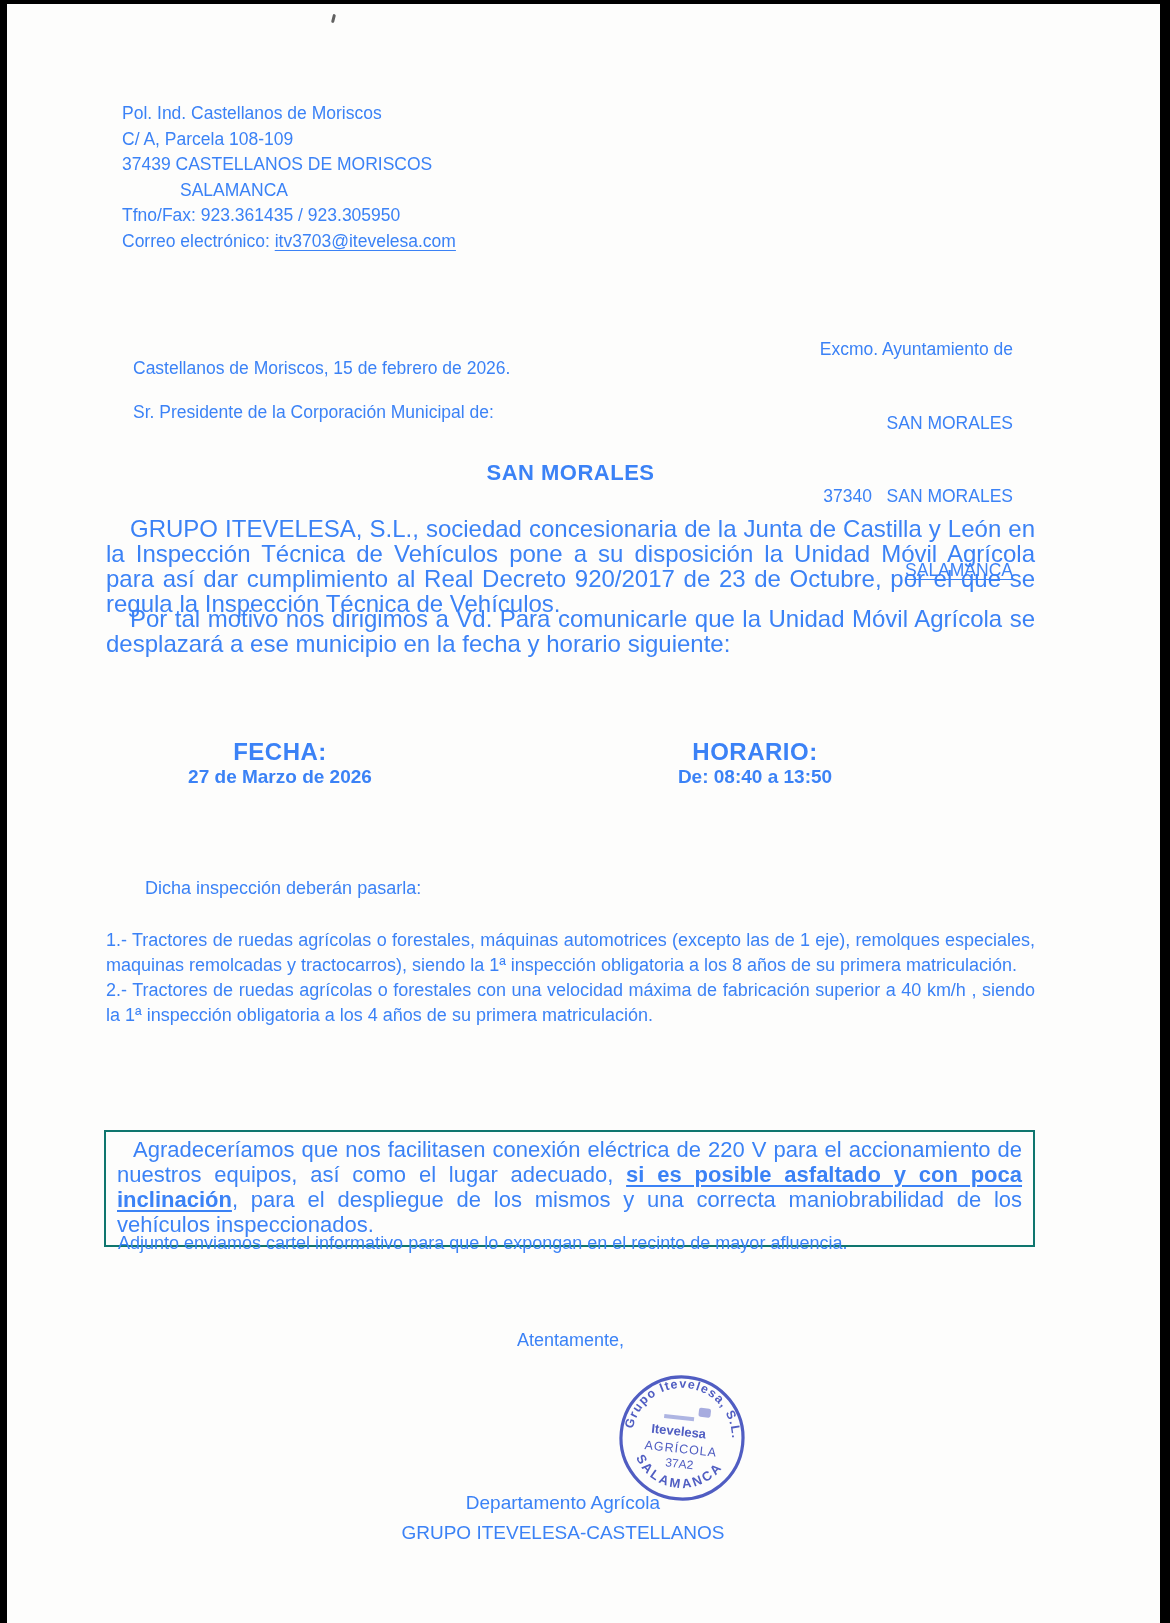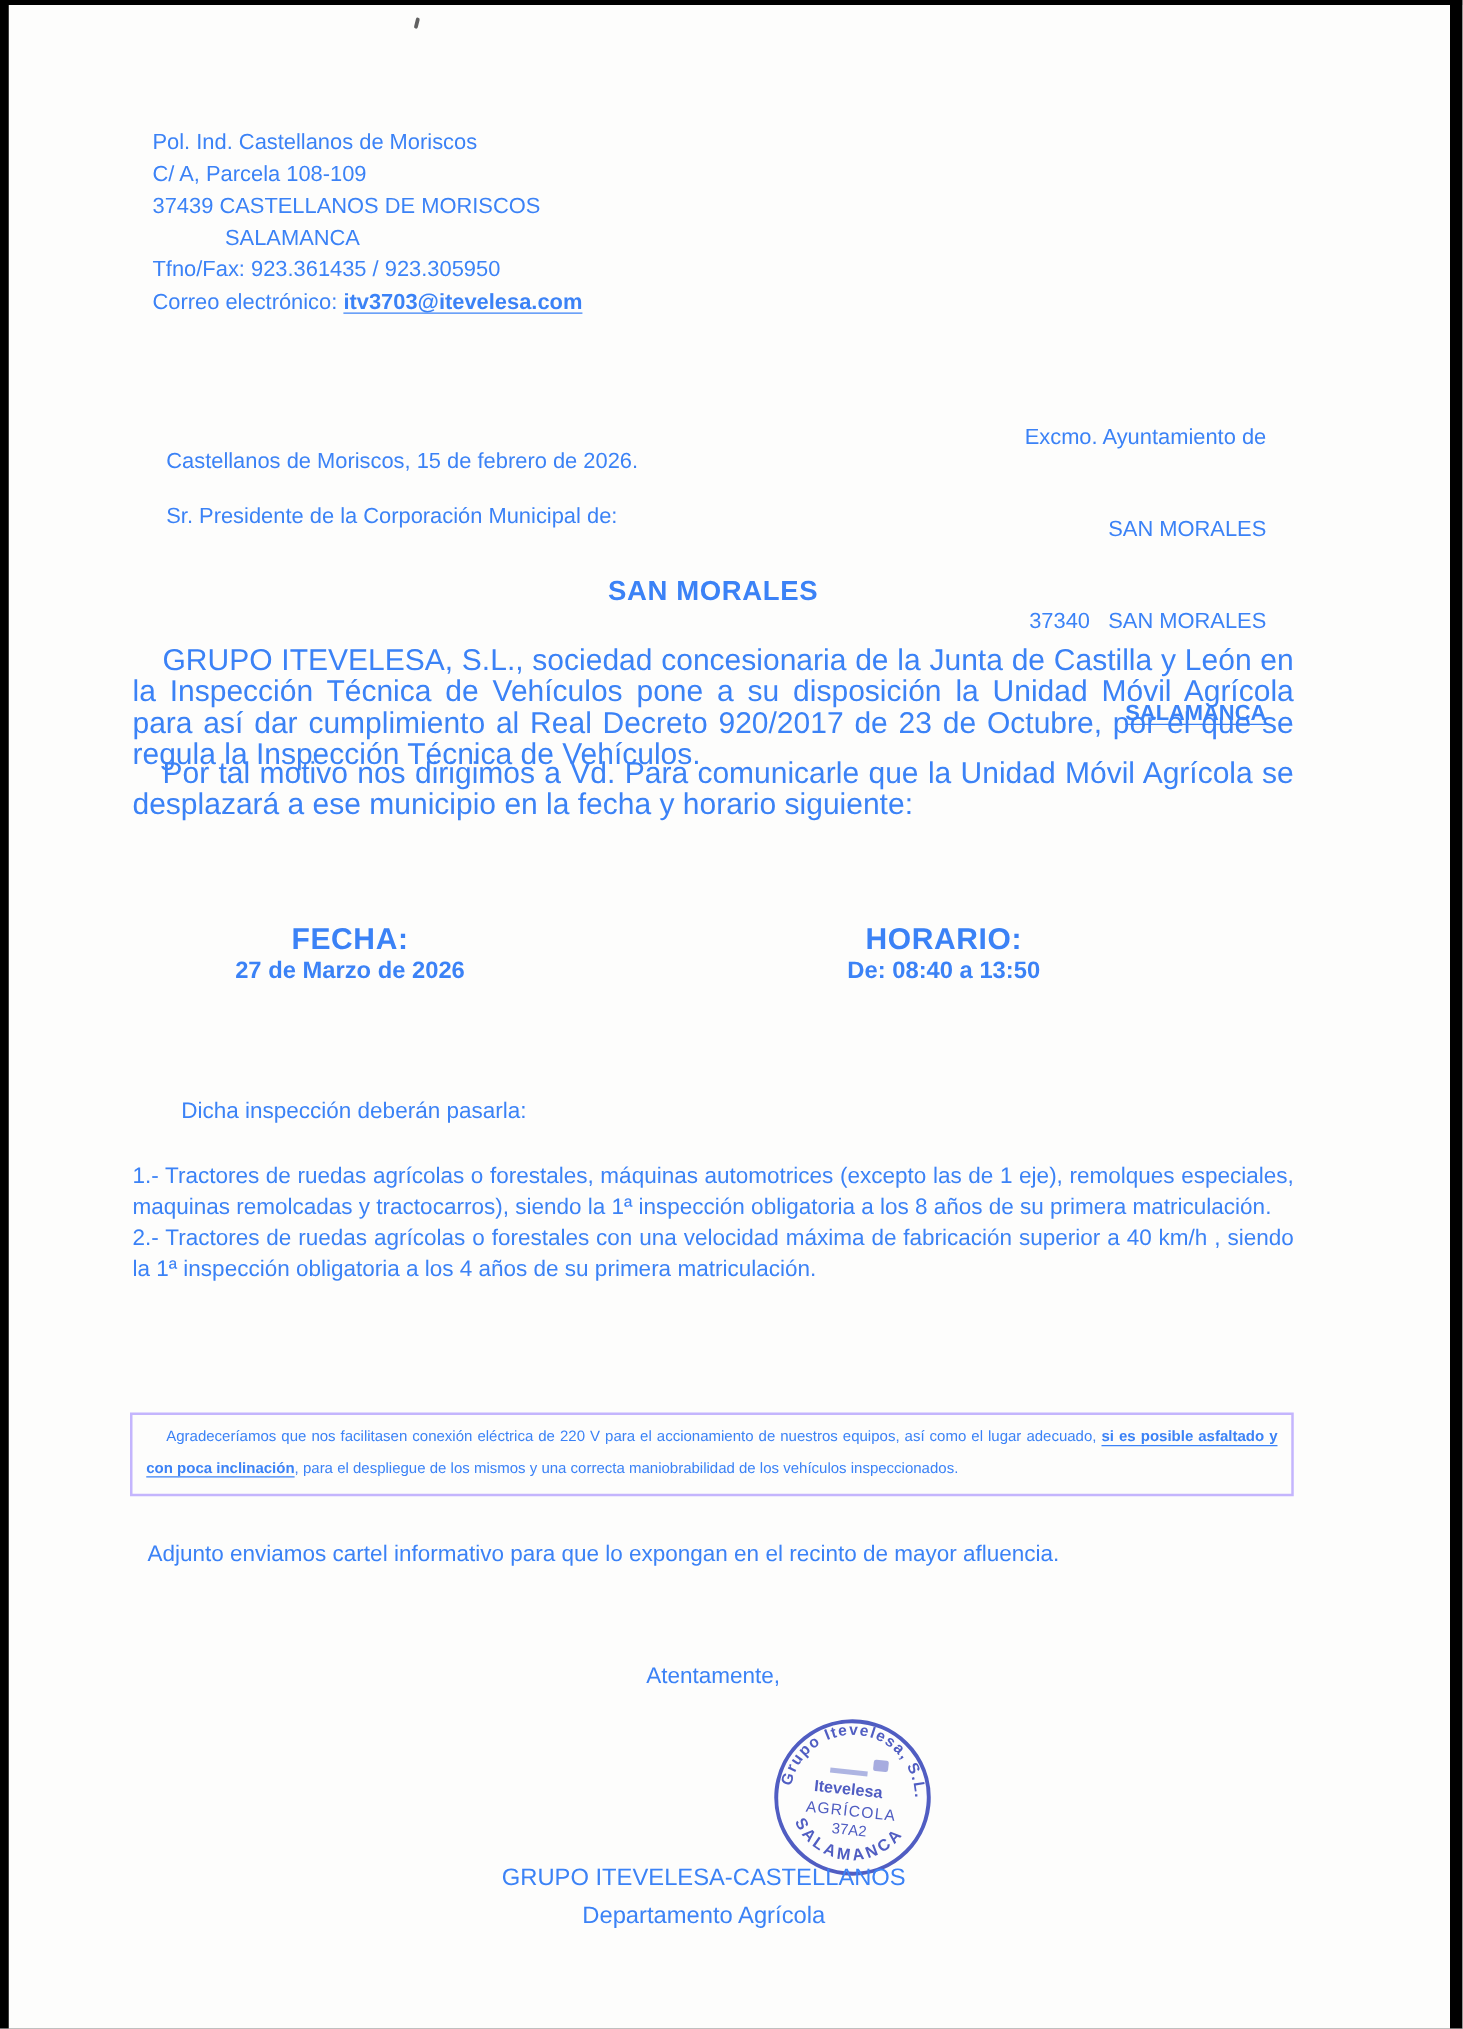--- a/index.html
+++ b/index.html
@@ -16,43 +16,43 @@
   .edge-top{left:0;top:0;width:1170px;height:4px;}
   .edge-left{left:0;top:0;width:7px;height:1623px;}
   .edge-right{right:0;top:0;width:10px;height:1623px;}
   .artifact{
     position:absolute;left:332px;top:14px;width:3px;height:9px;
     background:#3a3a3a;transform:rotate(14deg);border-radius:2px;opacity:.8;
   }
   .block{position:absolute;}
   .sender{left:122px;top:101px;font-size:17.5px;line-height:25.5px;}
   .sender .indent{padding-left:58px;}
-  .u{text-decoration:underline;text-underline-offset:3px;font-weight:bold;}
+  .u{text-decoration:underline;text-underline-offset:3px;}
   .recipient{right:157px;top:288px;font-size:17.5px;line-height:24.5px;text-align:right;white-space:pre;margin-left:20px;}
   .dateline{left:133px;top:358px;font-size:17.5px;}
   .salutation{left:133px;top:402px;font-size:17.5px;}
   .title{left:106px;top:460px;width:929px;text-align:center;font-size:22px;font-weight:bold;letter-spacing:.5px;}
   .para{left:106px;width:929px;font-size:24px;line-height:25px;text-align:justify;}
   .para p{margin:0;text-indent:24px;}
   .p1{top:516px;}
   .p2{top:606px;}
   .col{position:absolute;text-align:center;}
   .col-fecha{left:110px;width:340px;}
   .col-horario{left:580px;width:350px;}
   .sched-label{top:738px;font-size:24px;font-weight:bold;letter-spacing:.5px;}
   .sched-value{top:766px;font-size:19px;font-weight:bold;}
   .intro-line{left:133px;top:878px;font-size:18px;margin-left:12px;}
   .vlist{left:106px;top:928px;width:929px;font-size:18px;line-height:25px;text-align:justify;}
   .vlist p{margin:0;}
   .insurance{left:118px;top:1094px;font-size:17.5px;font-weight:bold;text-decoration:underline;text-underline-offset:3px;}
   .reqbox{
     left:104px;top:1130px;width:905px;
-    border:2px solid #c4b5fd;
+    border:2px solid #0f766e;
     padding:5px 11px 8px 11px;
-    font-size:12px;line-height:25px;text-align:justify;
+    font-size:22px;line-height:25px;text-align:justify;
   }
   .reqbox p{margin:0;text-indent:16px;}
   .reqbox .bu{font-weight:bold;text-decoration:underline;text-underline-offset:3px;}
   .attach{left:118px;top:1233px;font-size:18px;}
   .closing{left:106px;top:1330px;width:929px;text-align:center;font-size:18px;}
   .signature{left:106px;top:1488px;width:914px;text-align:center;font-size:19px;line-height:30px;}
   .stamp{
     position:absolute;left:600px;top:1356px;width:164px;height:164px;
     transform:rotate(6deg);
     mix-blend-mode:multiply;
@@ -133,17 +133,17 @@
       <textPath href="#arcBottom" startOffset="50%" text-anchor="middle">SALAMANCA</textPath>
     </text>
     <rect x="62" y="60" width="30" height="4" opacity="0.45" fill="#4150c0"></rect>
     <rect x="96" y="50" width="12" height="9" opacity="0.5" rx="2" fill="#4150c0"></rect>
     <text x="78" y="80" text-anchor="middle" font-size="13" font-weight="bold" fill="#4150c0">Itevelesa</text>
     <text x="82" y="97" text-anchor="middle" font-size="12.5" letter-spacing="1" fill="#4150c0">AGRÍCOLA</text>
     <text x="82" y="112" text-anchor="middle" font-size="12" fill="#4150c0">37A2</text>
   </svg>
 
   <div class="block signature">
+    <div>Departamento Agrícola</div>
     <div>GRUPO ITEVELESA-CASTELLANOS</div>
-    <div>Departamento Agrícola</div>
   </div>
 
 </div>
 
 </body></html>

